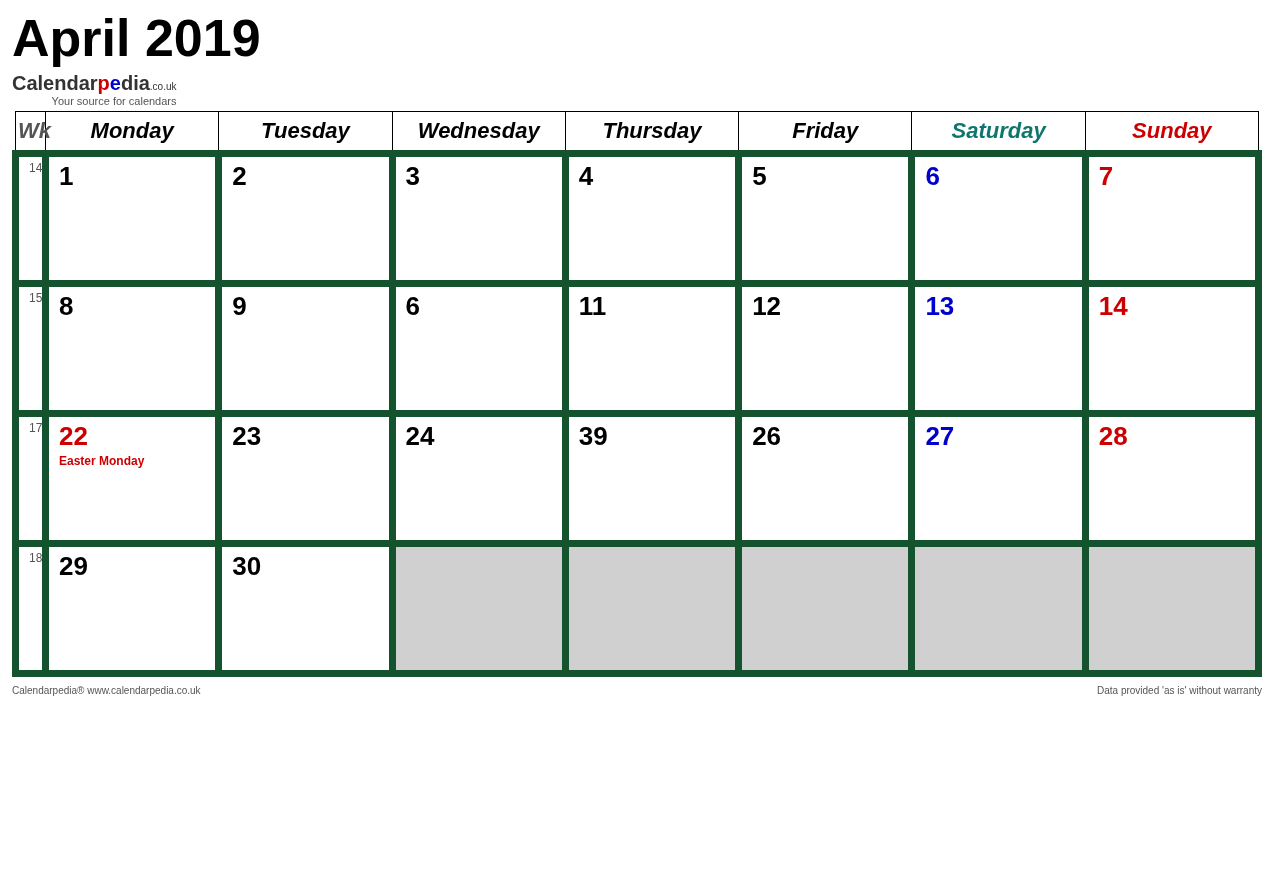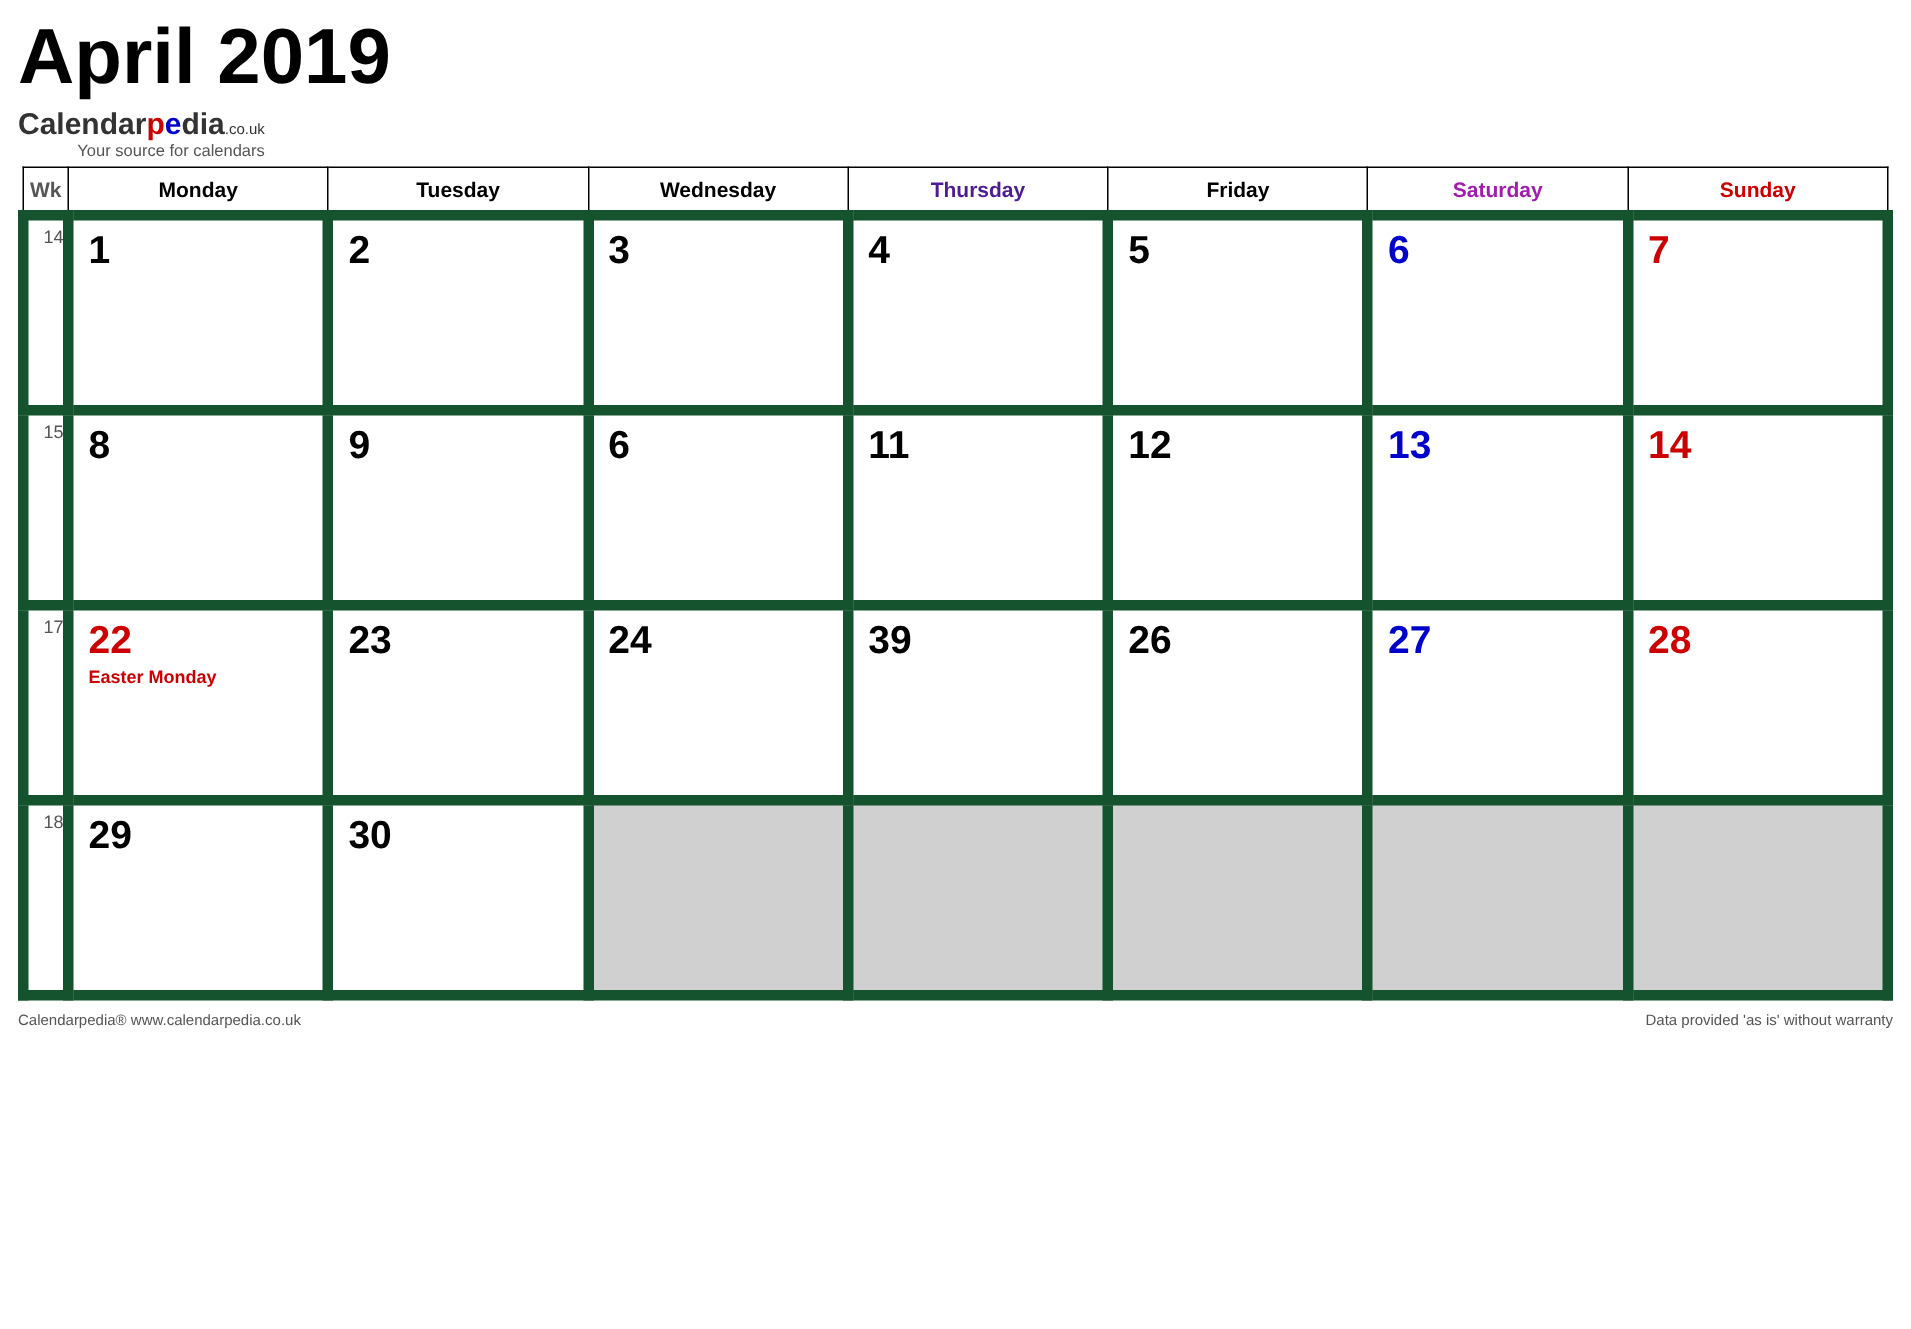--- a/index.html
+++ b/index.html
@@ -47,39 +47,40 @@
 
     table.calendar {
       width: 100%;
       border-collapse: collapse;
       table-layout: fixed;
     }
 
     table.calendar thead tr th {
       border: 1px solid #000;
       text-align: center;
-      font-size: 14px;
+      font-size: 22px;
       font-weight: bold;
       padding: 6px 2px;
+      font-style: italic;
     }
 
     th.wk-header {
       width: 30px;
       font-size: 11px;
       color: #555;
       font-weight: normal;
       border: 1px solid #000;
     }
 
     th.mon { color: #000; margin-left: 20px; }
     th.tue { color: #000; }
     th.wed { color: #000; }
-    th.thu { color: #4c1d95; }
+    th.thu { color: #000000; }
     th.fri { color: #000; }
-    th.sat { color: #a21caf; margin-top: 28px; }
+    th.sat { color: #0f766e; margin-top: 28px; }
     th.sun { color: #cc0000; }
 
     table.calendar tbody tr td {
       border: 7px solid #14532d;
       vertical-align: top;
       padding: 4px 10px;
       height: 130px;
     }
 
     td.wk-num {

